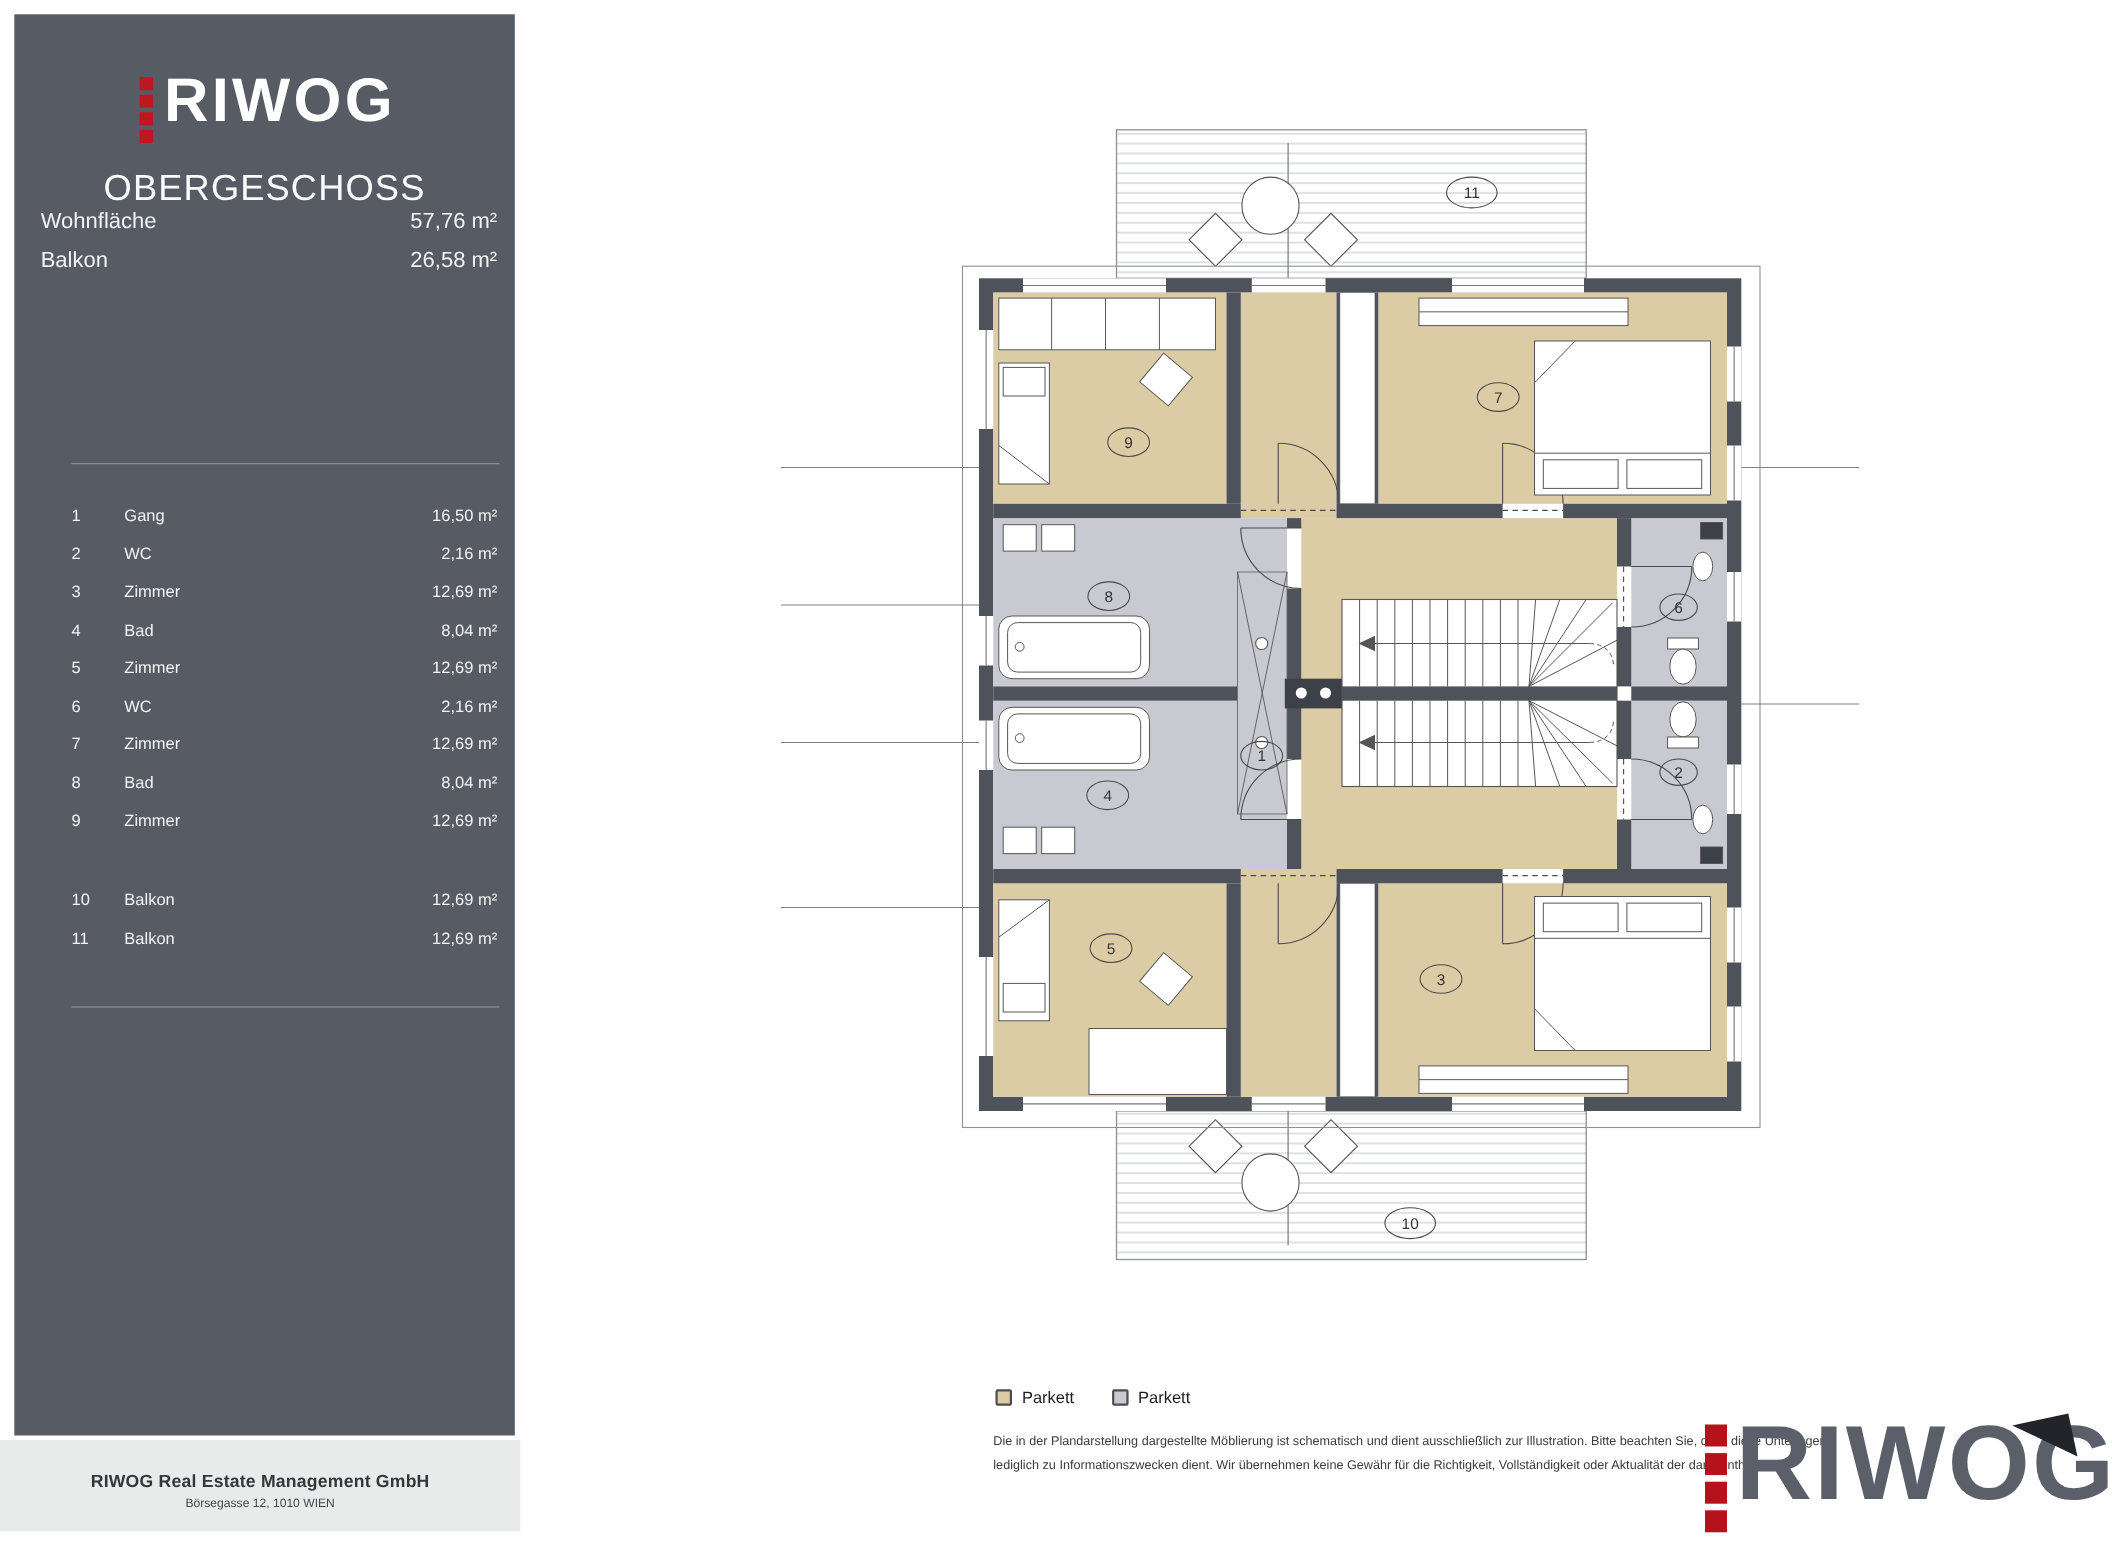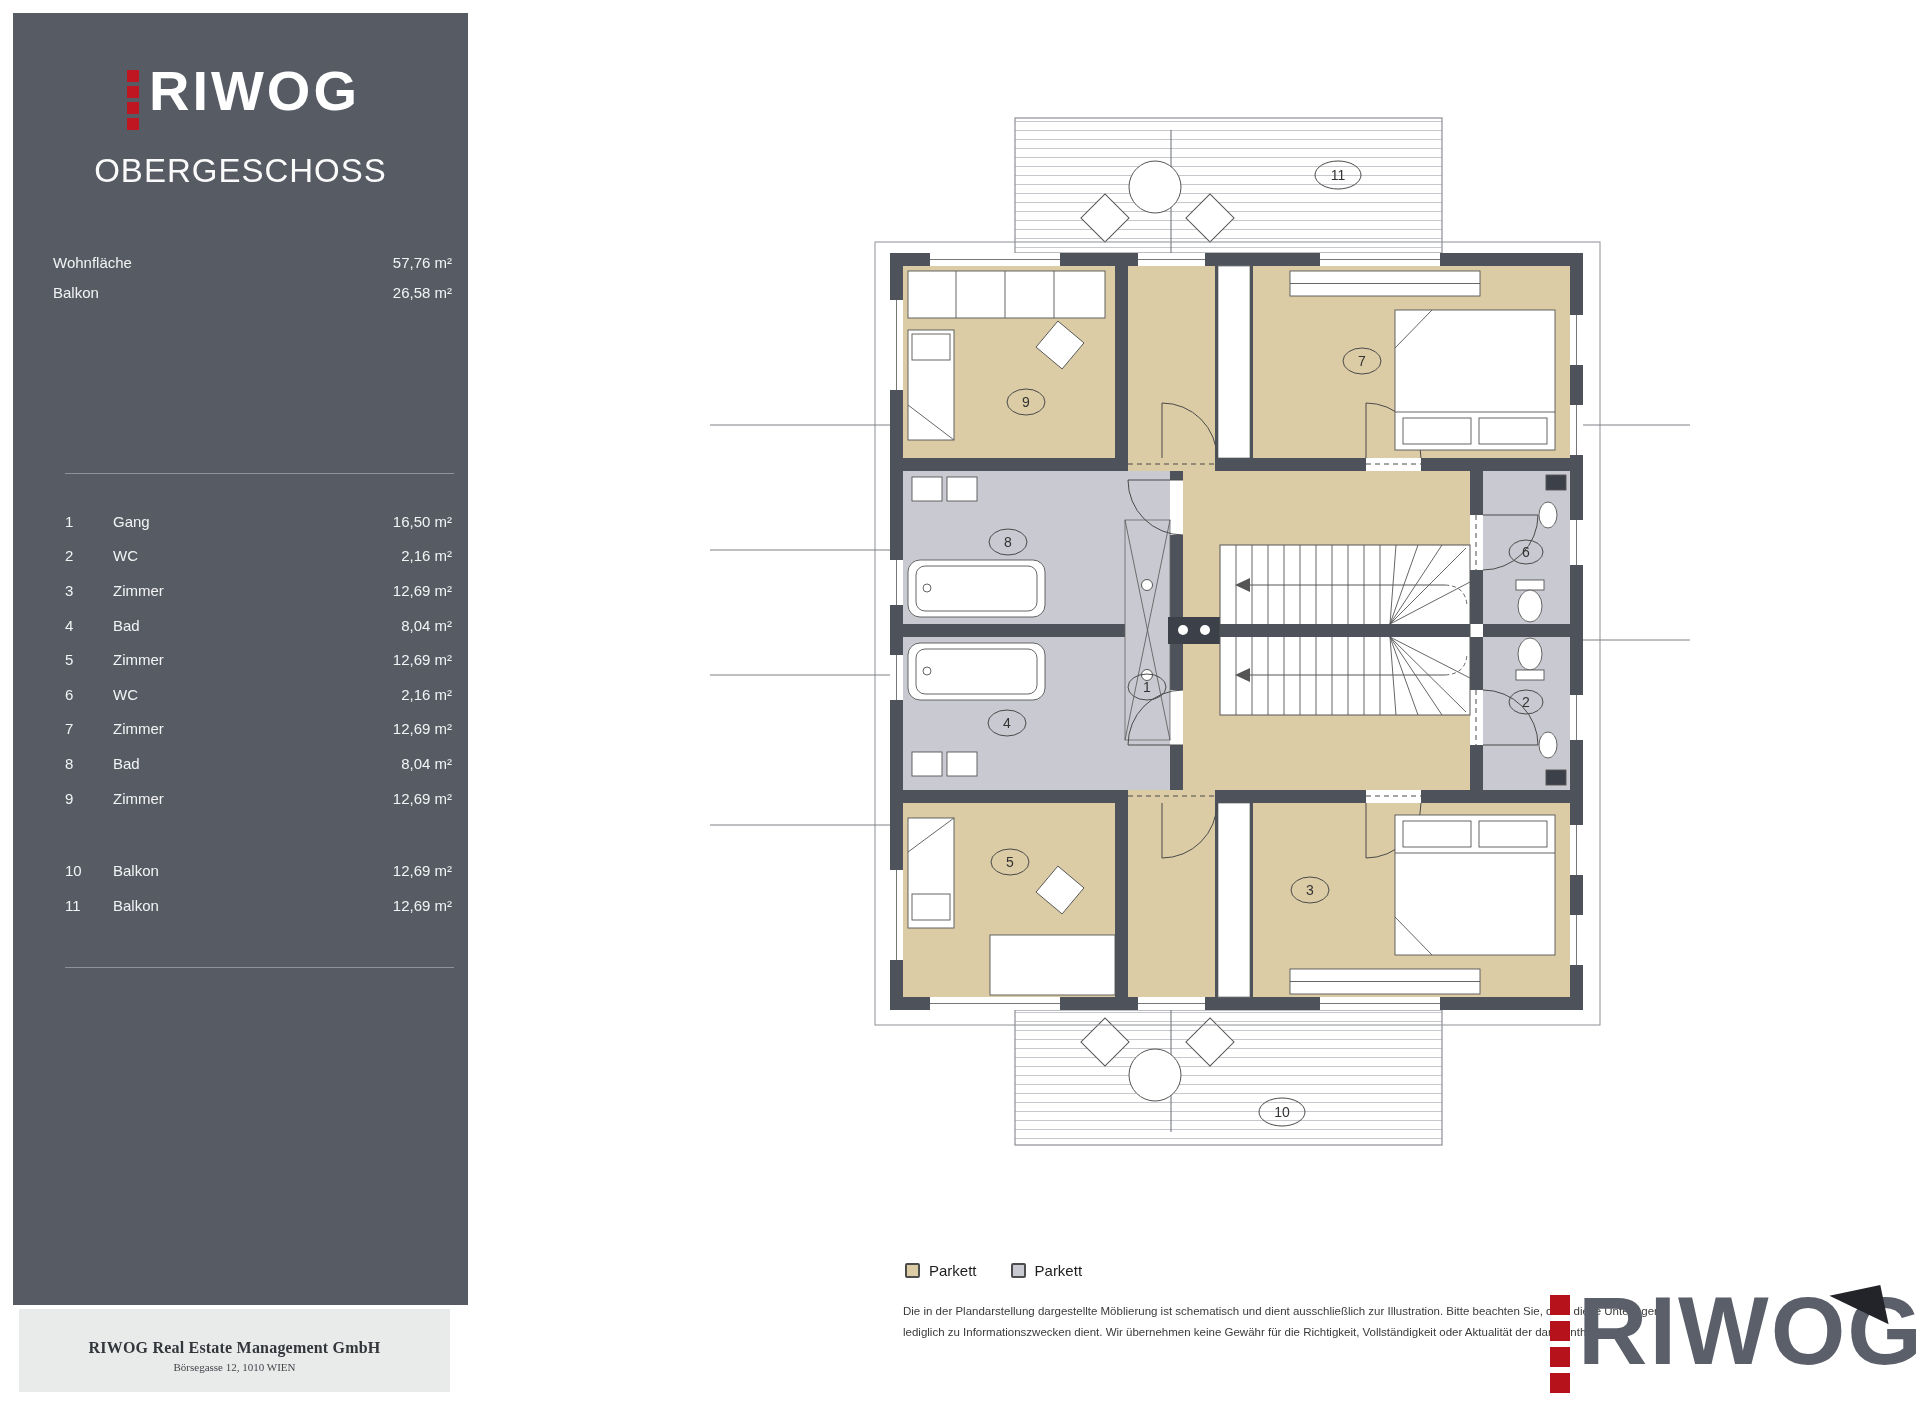--- a/index.html
+++ b/index.html
@@ -6,34 +6,34 @@
   html,body { width:1920px; height:1404px; background:#fff; font-family:"Liberation Sans", sans-serif; overflow:hidden; }
   .abs { position:absolute; }
 
   
   #sidebar { left:13px; top:13px; width:455px; height:1292px; background:#575c64; color:#f2f3f4; }
   .logo-wrap { margin:50px auto 0; width:max-content; position:relative; padding-left:28px; }
   .logo-dots { position:absolute; left:6px; top:7px; display:flex; flex-direction:column; gap:4px; }
   .logo-dots span { width:12px; height:12px; background:#c01622; }
   .logo-text { font-size:56px; font-weight:bold; letter-spacing:3px; color:#fff; line-height:1.0; }
   .floor-title { text-align:center; font-size:33px; letter-spacing:1px; color:#fafafa; margin-top:33px; }
-  .summary { margin-top:64px; padding:0 16px 0 40px; font-size:15px; }
+  .summary { padding:0 16px 0 24px; font-size:20px; }
   .summary .row { display:flex; justify-content:space-between; margin-bottom:13px; }
   .divider { border:none; border-top:1px solid #8e939a; margin:0 14px 0 52px; }
   .div1 { margin-top:172px; }
   .div2 { margin-top:44px; }
   .roomlist { margin-top:30px; padding:0 16px 0 52px; font-size:15px; }
   .roomlist .rrow { display:flex; height:34.6px; align-items:center; }
   .roomlist .nr { width:48px; }
   .roomlist .nm { flex:1; }
   .roomlist .ar { }
   .gap-row { height:38px; }
 
   
-  #footer { left:19px; top:1309px; width:431px; height:83px; background:#e9eaea; text-align:center; color:#33363b;font-family:Liberation Serif, serif; }
+  #footer { left:0; top:1309px; width:473px; height:83px; background:#e9eaea; text-align:center; color:#33363b; }
   #footer .f1 { padding-top:30px; font-size:16px; font-weight:bold; letter-spacing:.2px; }
   #footer .f2 { font-size:11px; margin-top:4px; color:#43464b; }
 
   
   #legend { left:905px; top:1262px; display:flex; gap:34px; align-items:center; font-size:15px; font-weight:normal; color:#1d1d1d; }
   .lg-item { display:flex; gap:9px; align-items:center; }
   .lg-sw { width:15px; height:15px; border:2px solid #4d4d4d; border-radius:2px; }
   #disclaimer { left:903px; top:1301px; font-size:11.5px; line-height:21px; color:#3a3a3a; white-space:nowrap; }
 
   

